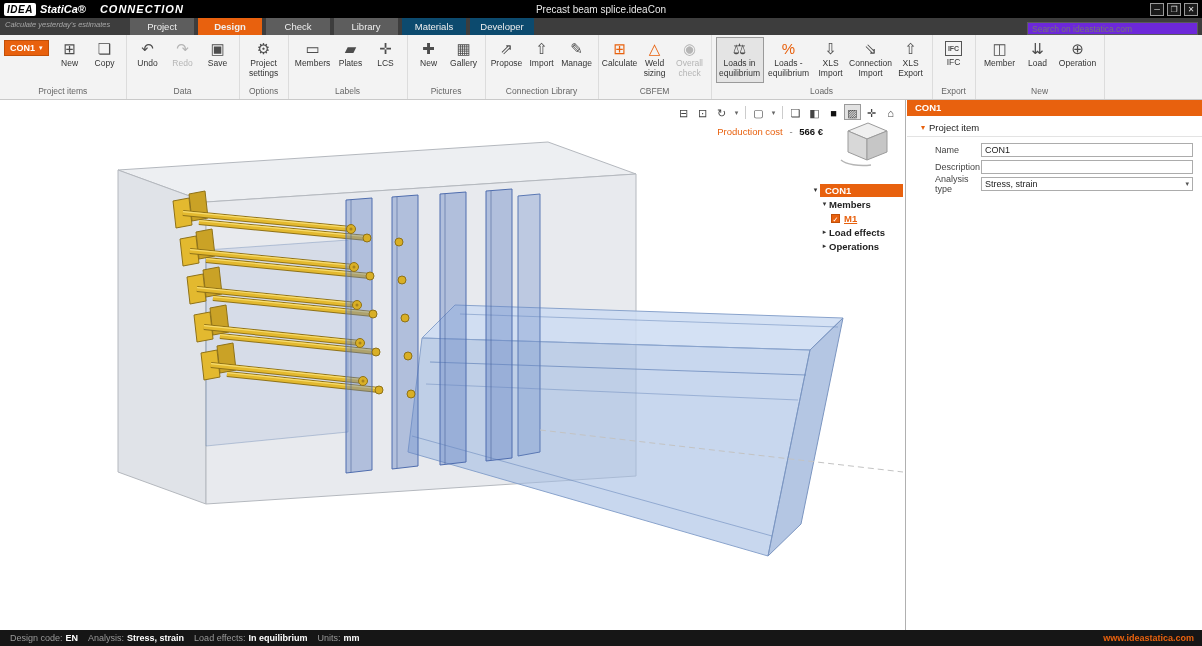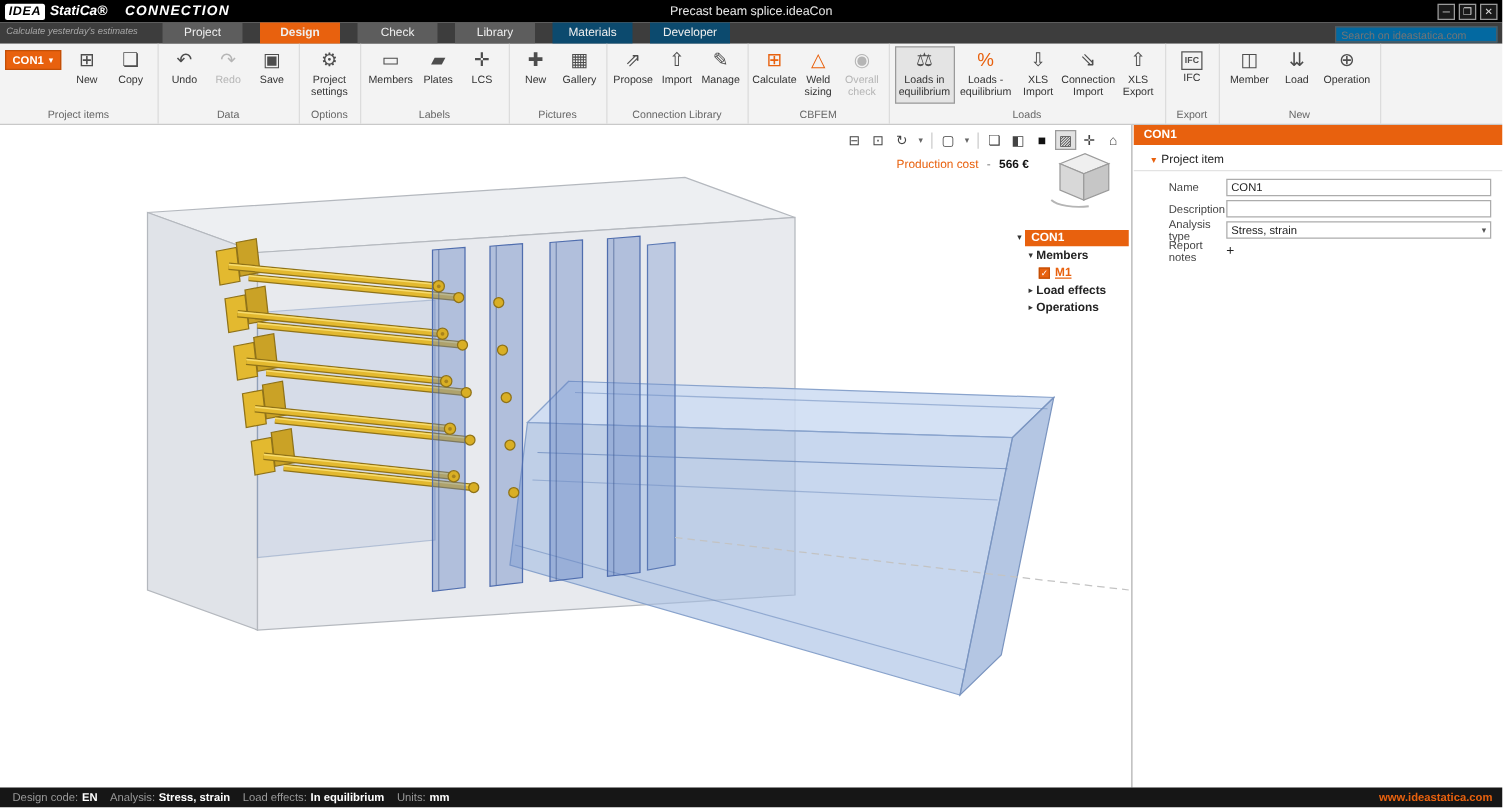--- a/index.html
+++ b/index.html
@@ -12,26 +12,26 @@
   .logo-idea { background:#fff; color:#000; font-weight:bold; font-style:italic; font-size:10px; padding:0 3px; line-height:13px; border-radius:2px; letter-spacing:0.5px; }
   .logo-statica { font-weight:bold; font-style:italic; font-size:11px; }
   .app-name { font-weight:bold; font-style:italic; font-size:11px; letter-spacing:1px; margin-left:10px; }
   .doc-title { position:absolute; left:0; right:0; text-align:center; font-size:10px; color:#e8e8e8; pointer-events:none; }
   .win-btns { margin-left:auto; display:flex; gap:3px; padding-right:4px; z-index:2; }
   .win-btn { width:14px; height:13px; border:1px solid #9a9a9a; color:#ddd; font-size:8px; line-height:11px; text-align:center; background:#1a1a1a; cursor:pointer; }
 
   
   .tabrow { position:absolute; left:0; top:18px; width:1202px; height:17px; background:#3d3d3d; display:flex; align-items:stretch; }
   .tagline { position:absolute; left:5px; top:2px; font-size:7.5px; font-style:italic; color:#a8a8a8; }
-  .tabs { display:flex; gap:14px; margin-left:130px; }
+  .tabs { display:flex; gap:4px; margin-left:130px; }
   .tab { width:64px; text-align:center; font-size:9.5px; color:#efefef; background:#5d5d5d; line-height:17px; cursor:pointer; }
   .tab.active { background:#e8610e; font-weight:bold; }
   .tab.alt { background:#0c4a6e; }
   .searchbox { margin-left:auto; margin-right:4px; align-self:center; }
-  .searchbox input { width:130px; height:13px; background:#0369a1; border:1px solid #5a5a5a; color:#bbb; font-size:8.5px; padding:0 4px; font-family:"Liberation Sans", sans-serif; }
+  .searchbox input { width:171px; height:13px; background:#6d28d9; border:1px solid #5a5a5a; color:#bbb; font-size:8.5px; padding:0 4px; font-family:"Liberation Sans", sans-serif; }
 
   
   .ribbon { position:absolute; left:0; top:35px; width:1202px; height:65px; background:#f3f3f3; border-bottom:1px solid #c9c9c9; display:flex; }
   .rgroup { display:flex; flex-direction:column; padding:2px 4px 1px; border-right:1px solid #dcdcdc; }
   .rgroup-label { margin-top:auto; text-align:center; font-size:8.5px; color:#666; padding:1px 2px 2px; white-space:nowrap; }
   .rbtns { display:flex; align-items:flex-start; gap:1px; }
   .rbtn { display:flex; flex-direction:column; align-items:center; width:34px; min-height:46px; border:1px solid transparent; cursor:pointer; background:none; }
   .rbtn.w44 { width:44px; } .rbtn.w48 { width:48px; } .rbtn.w40 { width:40px; }
   .ric { font-size:15px; height:21px; line-height:21px; color:#4d4d4d; }
   .ric.orange { color:#e8610e; }
@@ -483,24 +483,20 @@
   </div>
 
   <div class="prow">
     <span class="plabel">Analysis type</span>
     <div class="pselect">
       <span>Stress, strain</span>
       <span class="sel-caret">▾</span>
     </div>
   </div>
 
-  <div class="prow">
-    <span class="plabel">Report notes</span>
-    <span class="plus-btn">+</span>
-  </div>
 </div>
 
 <div class="statusbar">
   <span class="sitem">
     <span class="slabel">Design code:</span><span class="sval">EN</span>
   </span>
   <span class="sitem">
     <span class="slabel">Analysis:</span><span class="sval">Stress, strain</span>
   </span>
   <span class="sitem">

